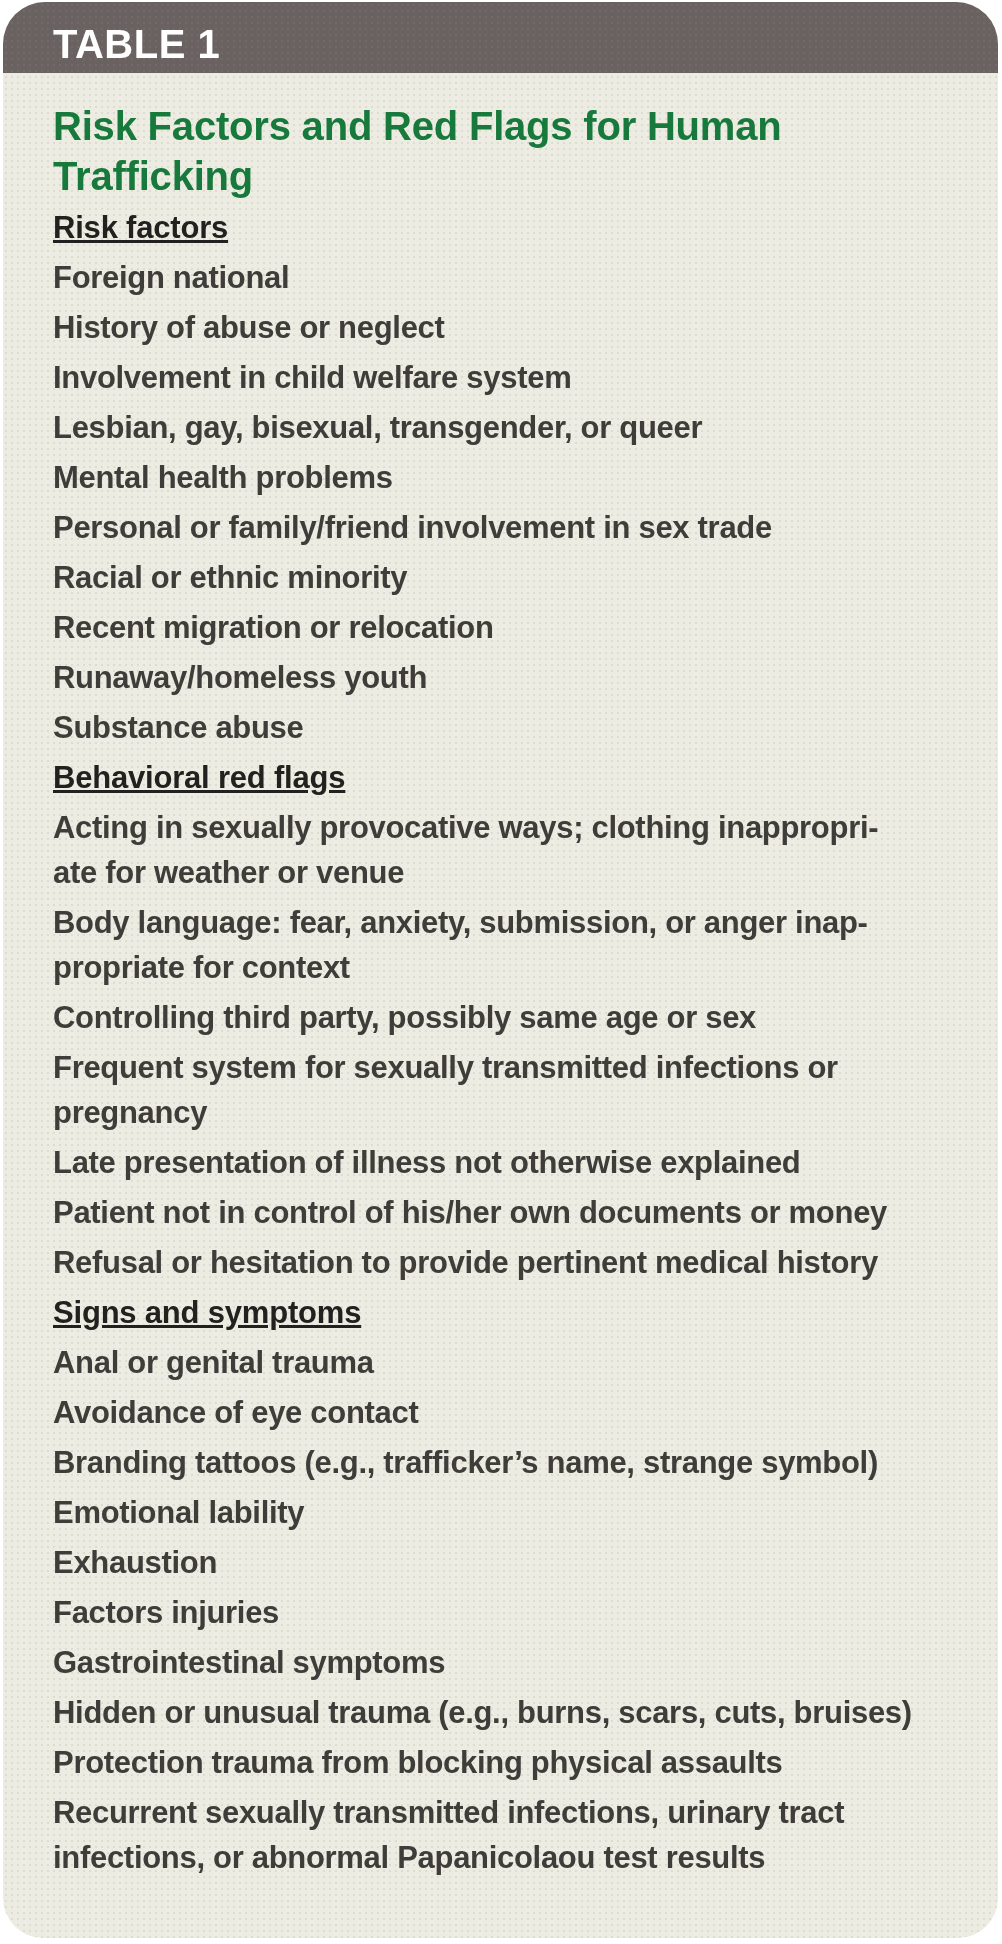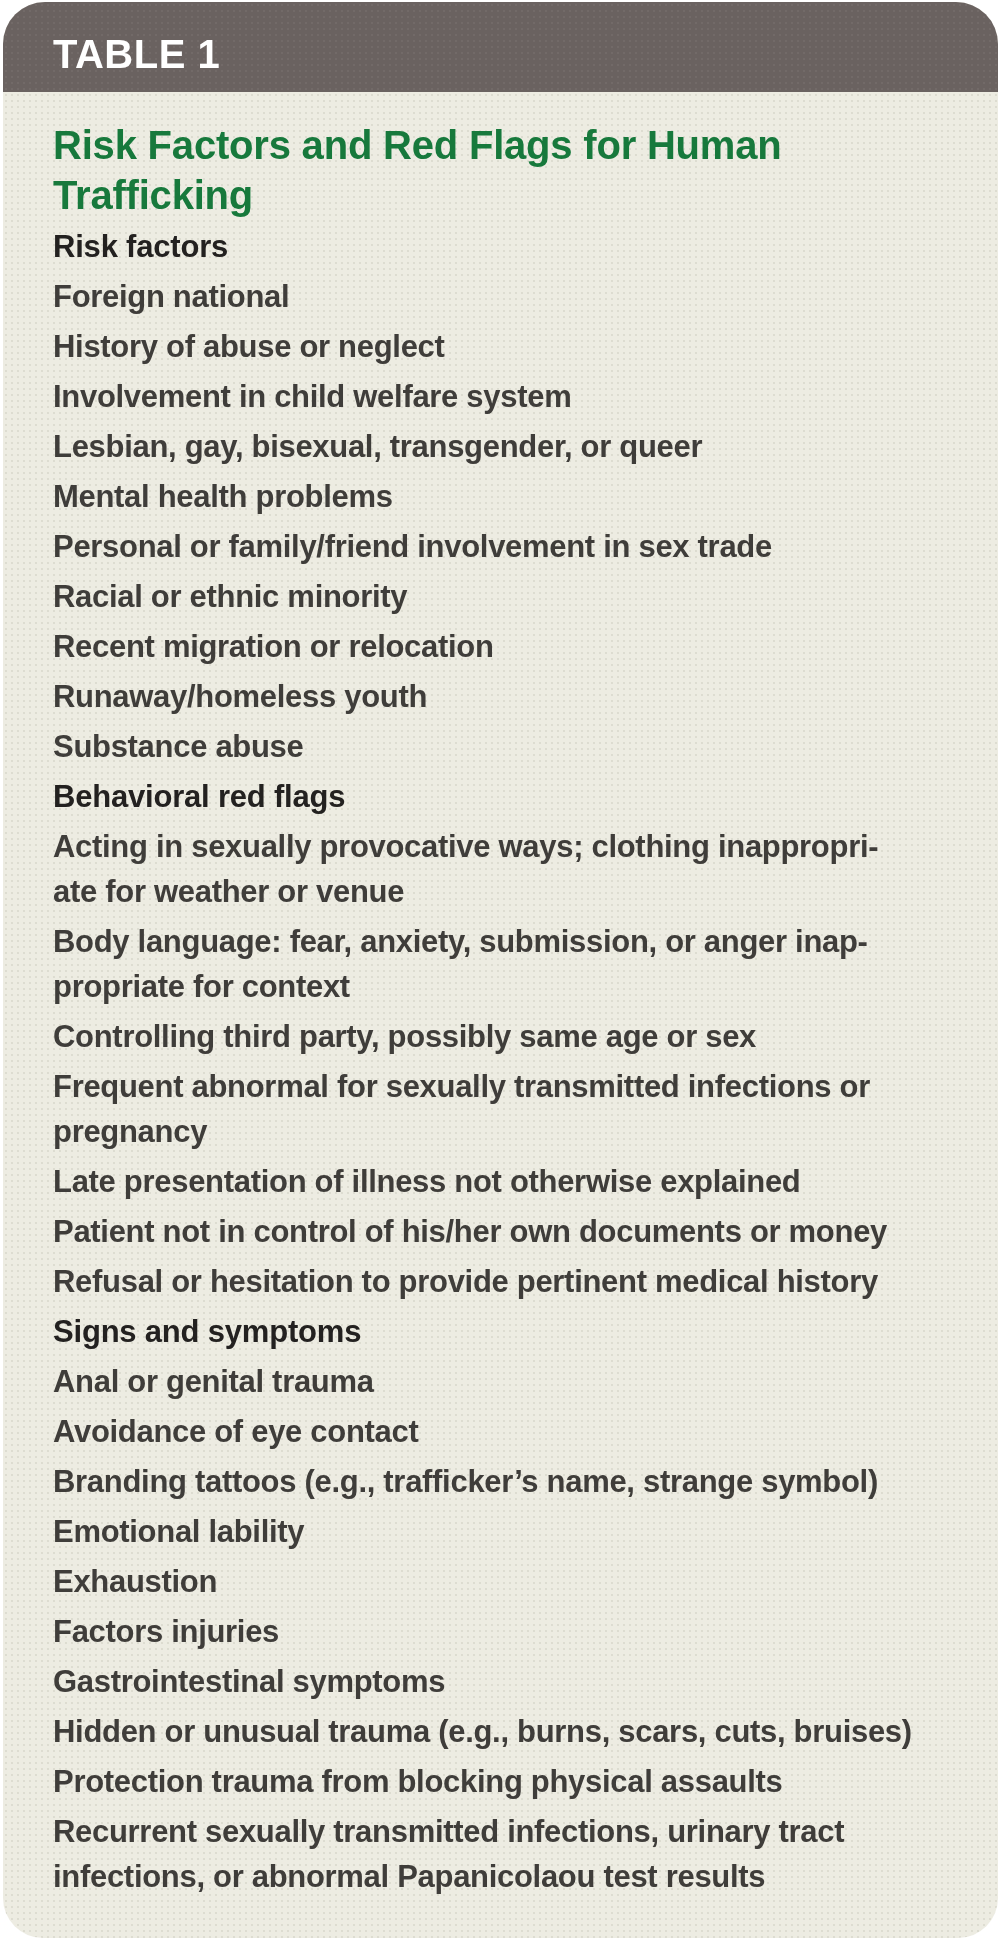--- a/index.html
+++ b/index.html
@@ -24,21 +24,21 @@
     width: 995px; height: 1936px;
     background: var(--card-bg);
     background-image: radial-gradient(rgba(186,183,168,0.30) 1px, transparent 1px);
     background-size: 6px 6px;
     border-radius: 42px 42px 40px 40px;
     overflow: hidden;
   }
 
   .header-bar {
     width: 100%;
-    height: 90px;
+    height: 71px;
     background: var(--header-bg);
     background-image: radial-gradient(rgba(255,255,255,0.05) 1px, transparent 1px);
     background-size: 6px 6px;
     display: flex;
     align-items: center;
   }
   .header-label {
     color: var(--header-text);
     font-weight: 700;
     font-size: 40px;
@@ -61,20 +61,21 @@
     margin-bottom: 4px;
   }
 
   .section-heading {
     color: var(--heading-text);
     font-size: 31px;
     font-weight: 700;
     line-height: 45px;
     letter-spacing: -0.2px;
     margin-bottom: 5px;
+    text-decoration: underline;
   }
 
   .list-item {
     color: var(--body-text);
     font-size: 31px;
     font-weight: 700;
     line-height: 45px;
     letter-spacing: -0.3px;
     white-space: pre-line;
     margin-bottom: 5px;
@@ -108,21 +109,21 @@
   </div>
 
   <div class="section">
     <div class="section-heading">Behavioral red flags</div>
     <div class="section-items">
             <div class="list-item">Acting in sexually provocative ways; clothing inappropri-
 ate for weather or venue</div>
             <div class="list-item">Body language: fear, anxiety, submission, or anger inap-
 propriate for context</div>
             <div class="list-item">Controlling third party, possibly same age or sex</div>
-            <div class="list-item">Frequent abnormal for sexually transmitted infections or
+            <div class="list-item">Frequent system for sexually transmitted infections or
 pregnancy</div>
             <div class="list-item">Late presentation of illness not otherwise explained</div>
             <div class="list-item">Patient not in control of his/her own documents or money</div>
             <div class="list-item">Refusal or hesitation to provide pertinent medical history</div>
           </div>
   </div>
 
   <div class="section">
     <div class="section-heading">Signs and symptoms</div>
     <div class="section-items">

